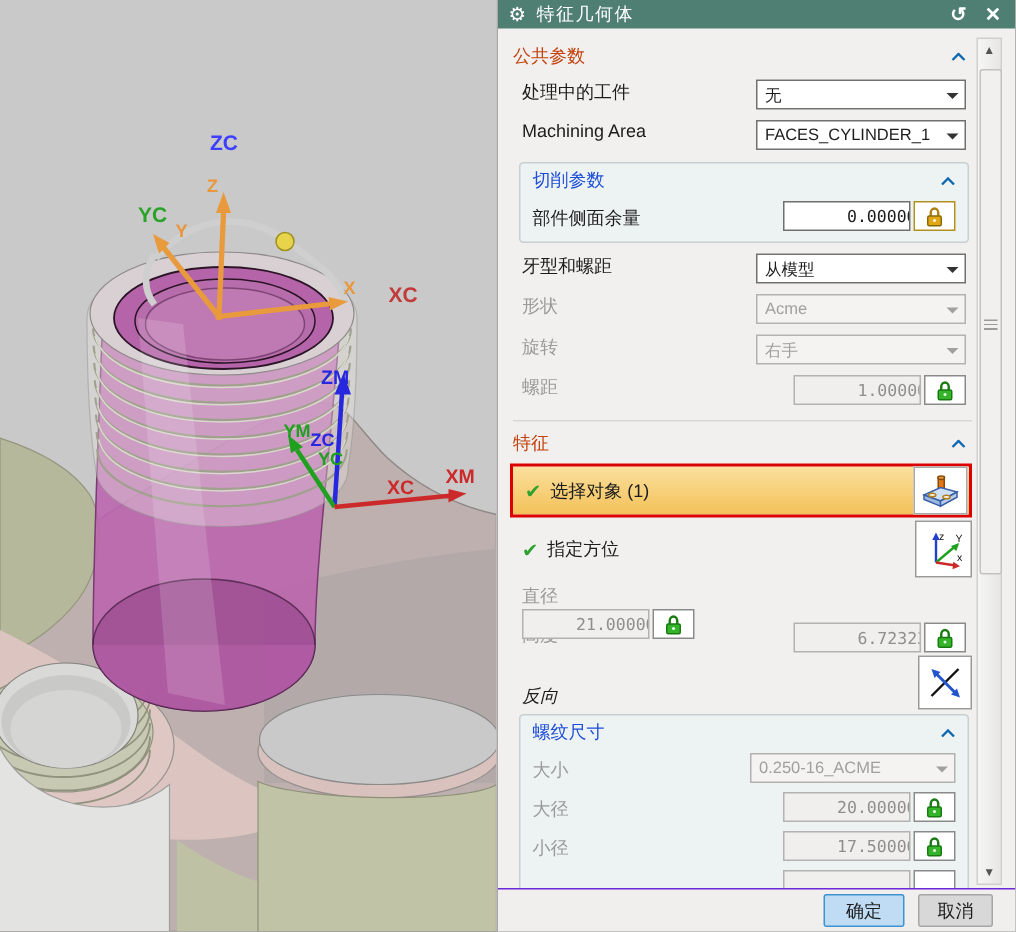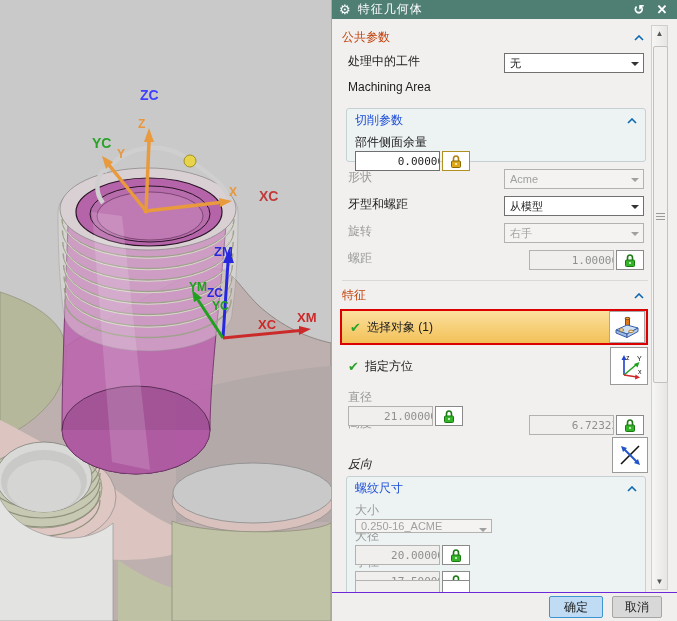--- a/index.html
+++ b/index.html
@@ -40,21 +40,21 @@
   .nfield .nv{position:absolute;right:-5px;top:3px;white-space:nowrap;}
   .nfield.dis{background:#f0efee;border-color:#b4b2b0;color:#8f8f8f;}
   .lockbtn{width:28px;height:20px;background:#fff;border:1px solid #8a8a8a;box-sizing:border-box;
            display:flex;align-items:center;justify-content:center;cursor:pointer;}
   .lockbtn.gold{border-color:#b09020;}
   .gbox{margin:8px 6px 0 8px;padding:3px 8px 7px;background:#edf2f3;border:1px solid #c6d0d2;
         border-radius:3px;}
   .gb-head{display:flex;align-items:center;height:16px;}
   .gb-head .txt{color:#1d4ed8;}
   .gb-head .chev{margin-left:auto;}
-  .gb-row{display:flex;align-items:flex-start;height:20px;margin-top:6px;flex-direction:column;}
+  .gb-row{display:flex;align-items:flex-end;height:20px;margin-top:6px;}
   .gb-row .lbl{flex:1;}
   .hsep{height:1px;background:#d9d8d6;margin:10px 4px 0 4px;}
   .sel-row{display:flex;align-items:center;height:36px;box-sizing:border-box;margin:5px 4px 0 2px;
            border:2px solid #dd0000;background:linear-gradient(#fbe09e,#f3c158);cursor:pointer;}
   .check{color:#2da12d;font-size:13px;margin:0 6px 0 8px;}
   .icbtn{margin-left:auto;background:#fff;border:1px solid #a8a8a8;display:flex;align-items:center;
          justify-content:center;cursor:pointer;}
   .sel-row .icbtn{width:34px;height:30px;margin-right:1px;}
   .orient-row{display:flex;align-items:center;height:36px;margin:3px 4px 0 2px;}
   .orient-row .icbtn{width:36px;height:36px;border-color:#9a9a9a;}
@@ -195,20 +195,24 @@
       <div class="frow">
         <span class="lbl">处理中的工件</span>
         <div class="combo">
           <span class="cv">无</span>
           <span class="caret"></span>
         </div>
       </div>
 
       <div class="frow">
         <span class="lbl">Machining Area</span>
+        <div class="combo">
+          <span class="cv">FACES_CYLINDER_1</span>
+          <span class="caret"></span>
+        </div>
       </div>
 
       <div class="gbox">
         <div class="gb-head">
           <span class="txt">切削参数</span>
           <span class="chev">
             <svg width="10" height="6">
                 <polyline points="1,5 5,1 9,5" fill="none" stroke="#0d68b1" stroke-width="1.6"></polyline>
               </svg>
           </span>
@@ -224,31 +228,31 @@
                 <path d="M3.5,7 V4.8 a2.5,2.8 0 0 1 5,0 V7" fill="none" stroke="#b08010" stroke-width="1.6"></path>
                 <rect x="1.5" y="7" width="9" height="6.5" rx="1" fill="#e0a818" stroke="#8a6a00"></rect>
                 <circle cx="6" cy="10" r="1" fill="#fff8e0"></circle>
               </svg>
             </div>
           </div>
         </div>
       </div>
 
       <div class="frow">
+        <span class="lbl">牙型和螺距</span>
+        <div class="combo">
+          <span class="cv">从模型</span>
+          <span class="caret"></span>
+        </div>
+      </div>
+
+      <div class="frow">
         <span class="lbl dis">形状</span>
         <div class="combo dis">
           <span class="cv">Acme</span>
-          <span class="caret"></span>
-        </div>
-      </div>
-
-      <div class="frow">
-        <span class="lbl">牙型和螺距</span>
-        <div class="combo">
-          <span class="cv">从模型</span>
           <span class="caret"></span>
         </div>
       </div>
 
       <div class="frow">
         <span class="lbl dis">旋转</span>
         <div class="combo dis">
           <span class="cv">右手</span>
           <span class="caret"></span>
         </div>

